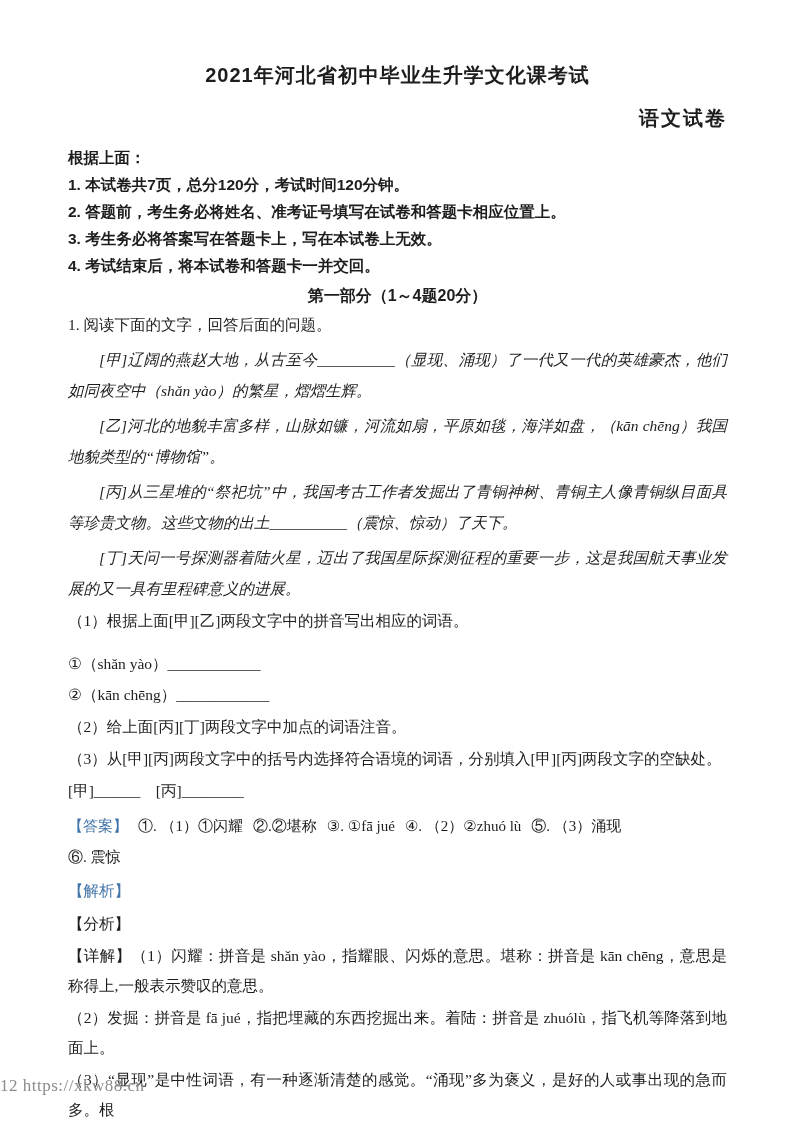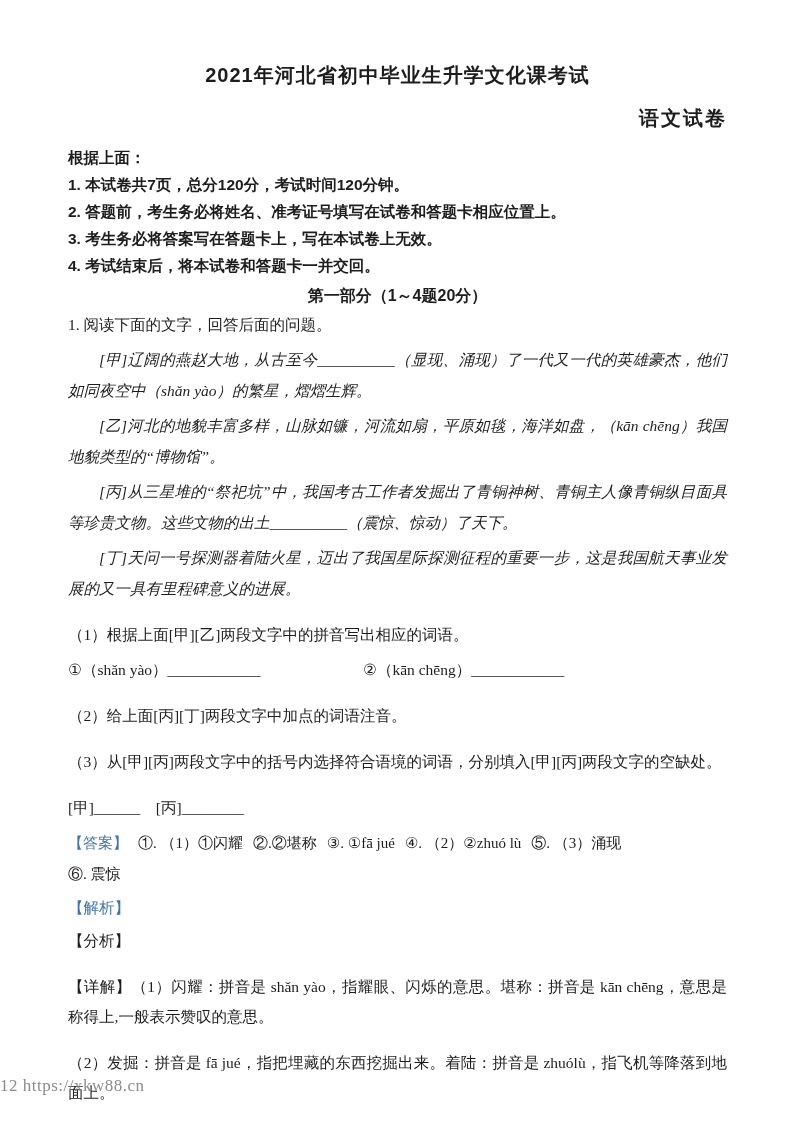--- a/index.html
+++ b/index.html
@@ -30,22 +30,22 @@
   .part-heading {
     text-align: center; font-size: 16px; line-height: 29px; margin-top: 2px;
   }
   .body-line { font-size: 15.5px; line-height: 30px; margin: 0; text-align: justify; }
   .passage {
     font-style: italic;
     text-indent: 2em;
     margin-top: 4px;
     line-height: 31px;
   }
-  .subq { margin-top: 16px; }
-  .pair-row { display: flex; font-size: 15.5px; line-height: 31px; margin-top: 4px; }
+  .subq { margin-top: 2px; }
+  .pair-row { display: flex; font-size: 15.5px; line-height: 31px; margin-top: 12px; flex-direction: column; }
   .pair-row .col1 { width: 295px; }
   .answer-row {
     display: flex; gap: 10px; align-items: baseline;
     font-size: 15px; line-height: 31px; margin-top: 5px; white-space: nowrap;
   }
   .answer-cont { font-size: 15px; line-height: 31px; }
   .blue { color: #4274A8; }
   .label-line { font-size: 15.5px; line-height: 31px; margin-top: 2px; }
   .footer {
     position: absolute; left: 0; right: 0; bottom: 26px;

